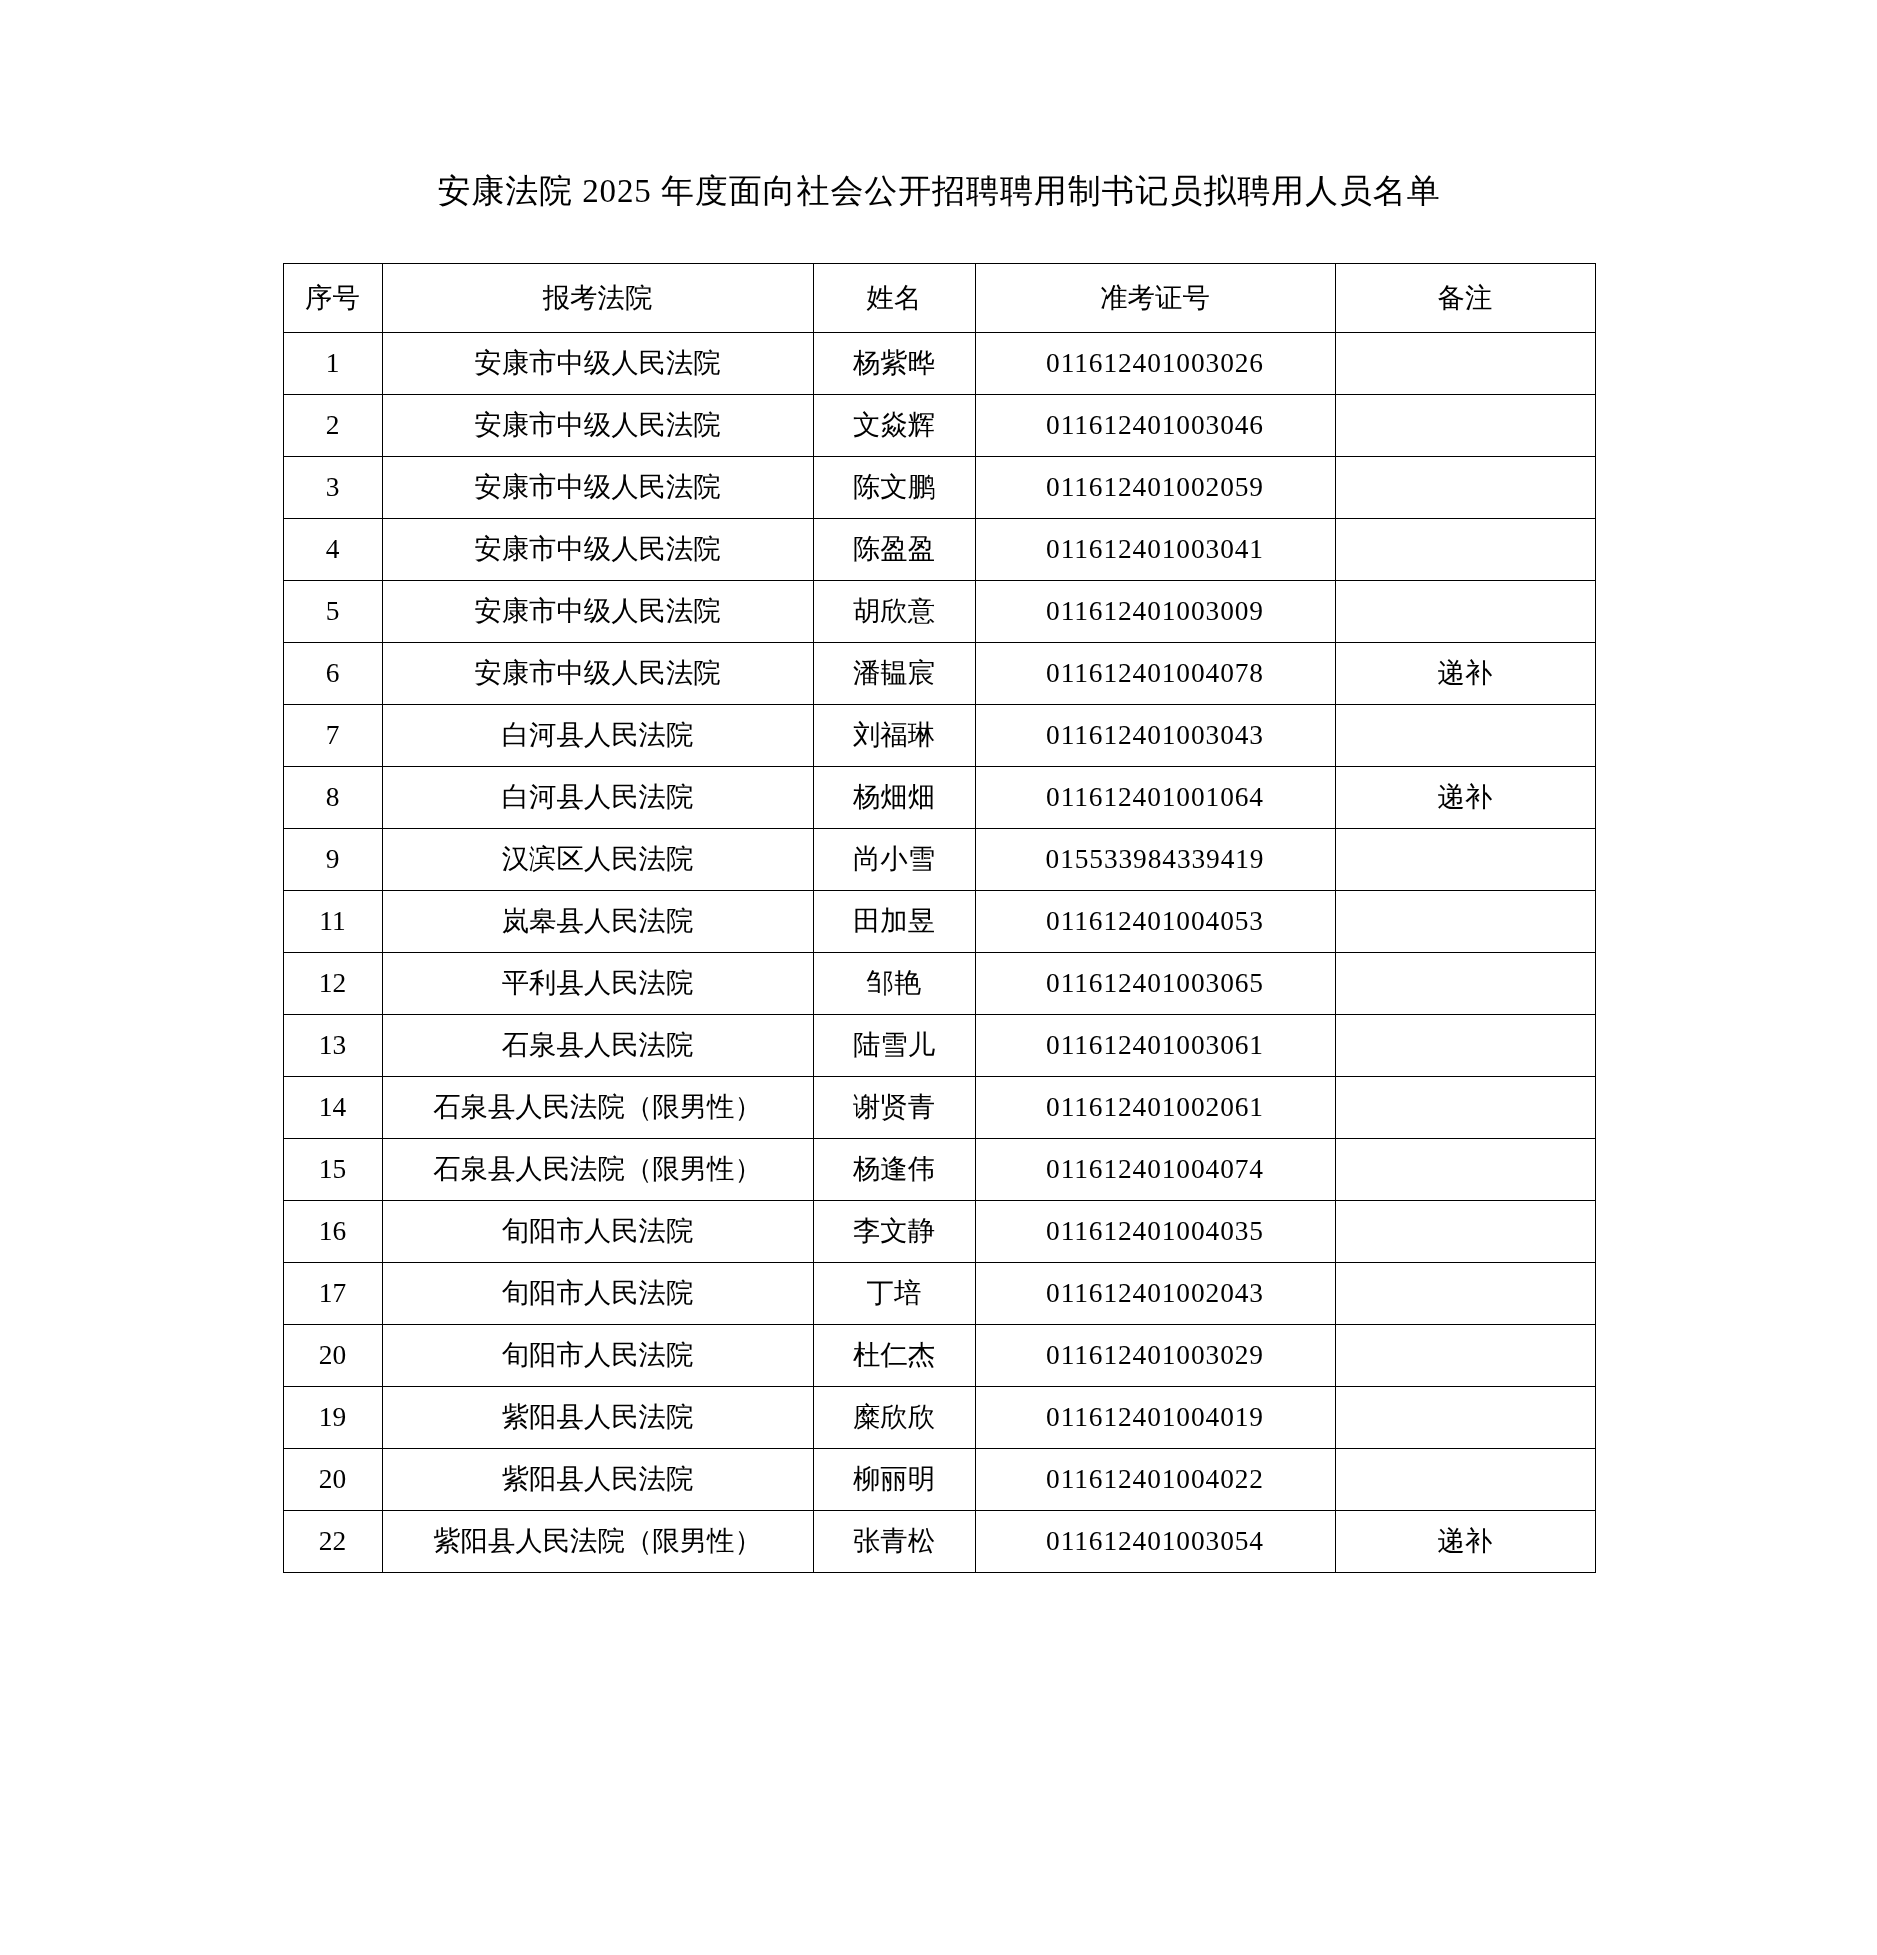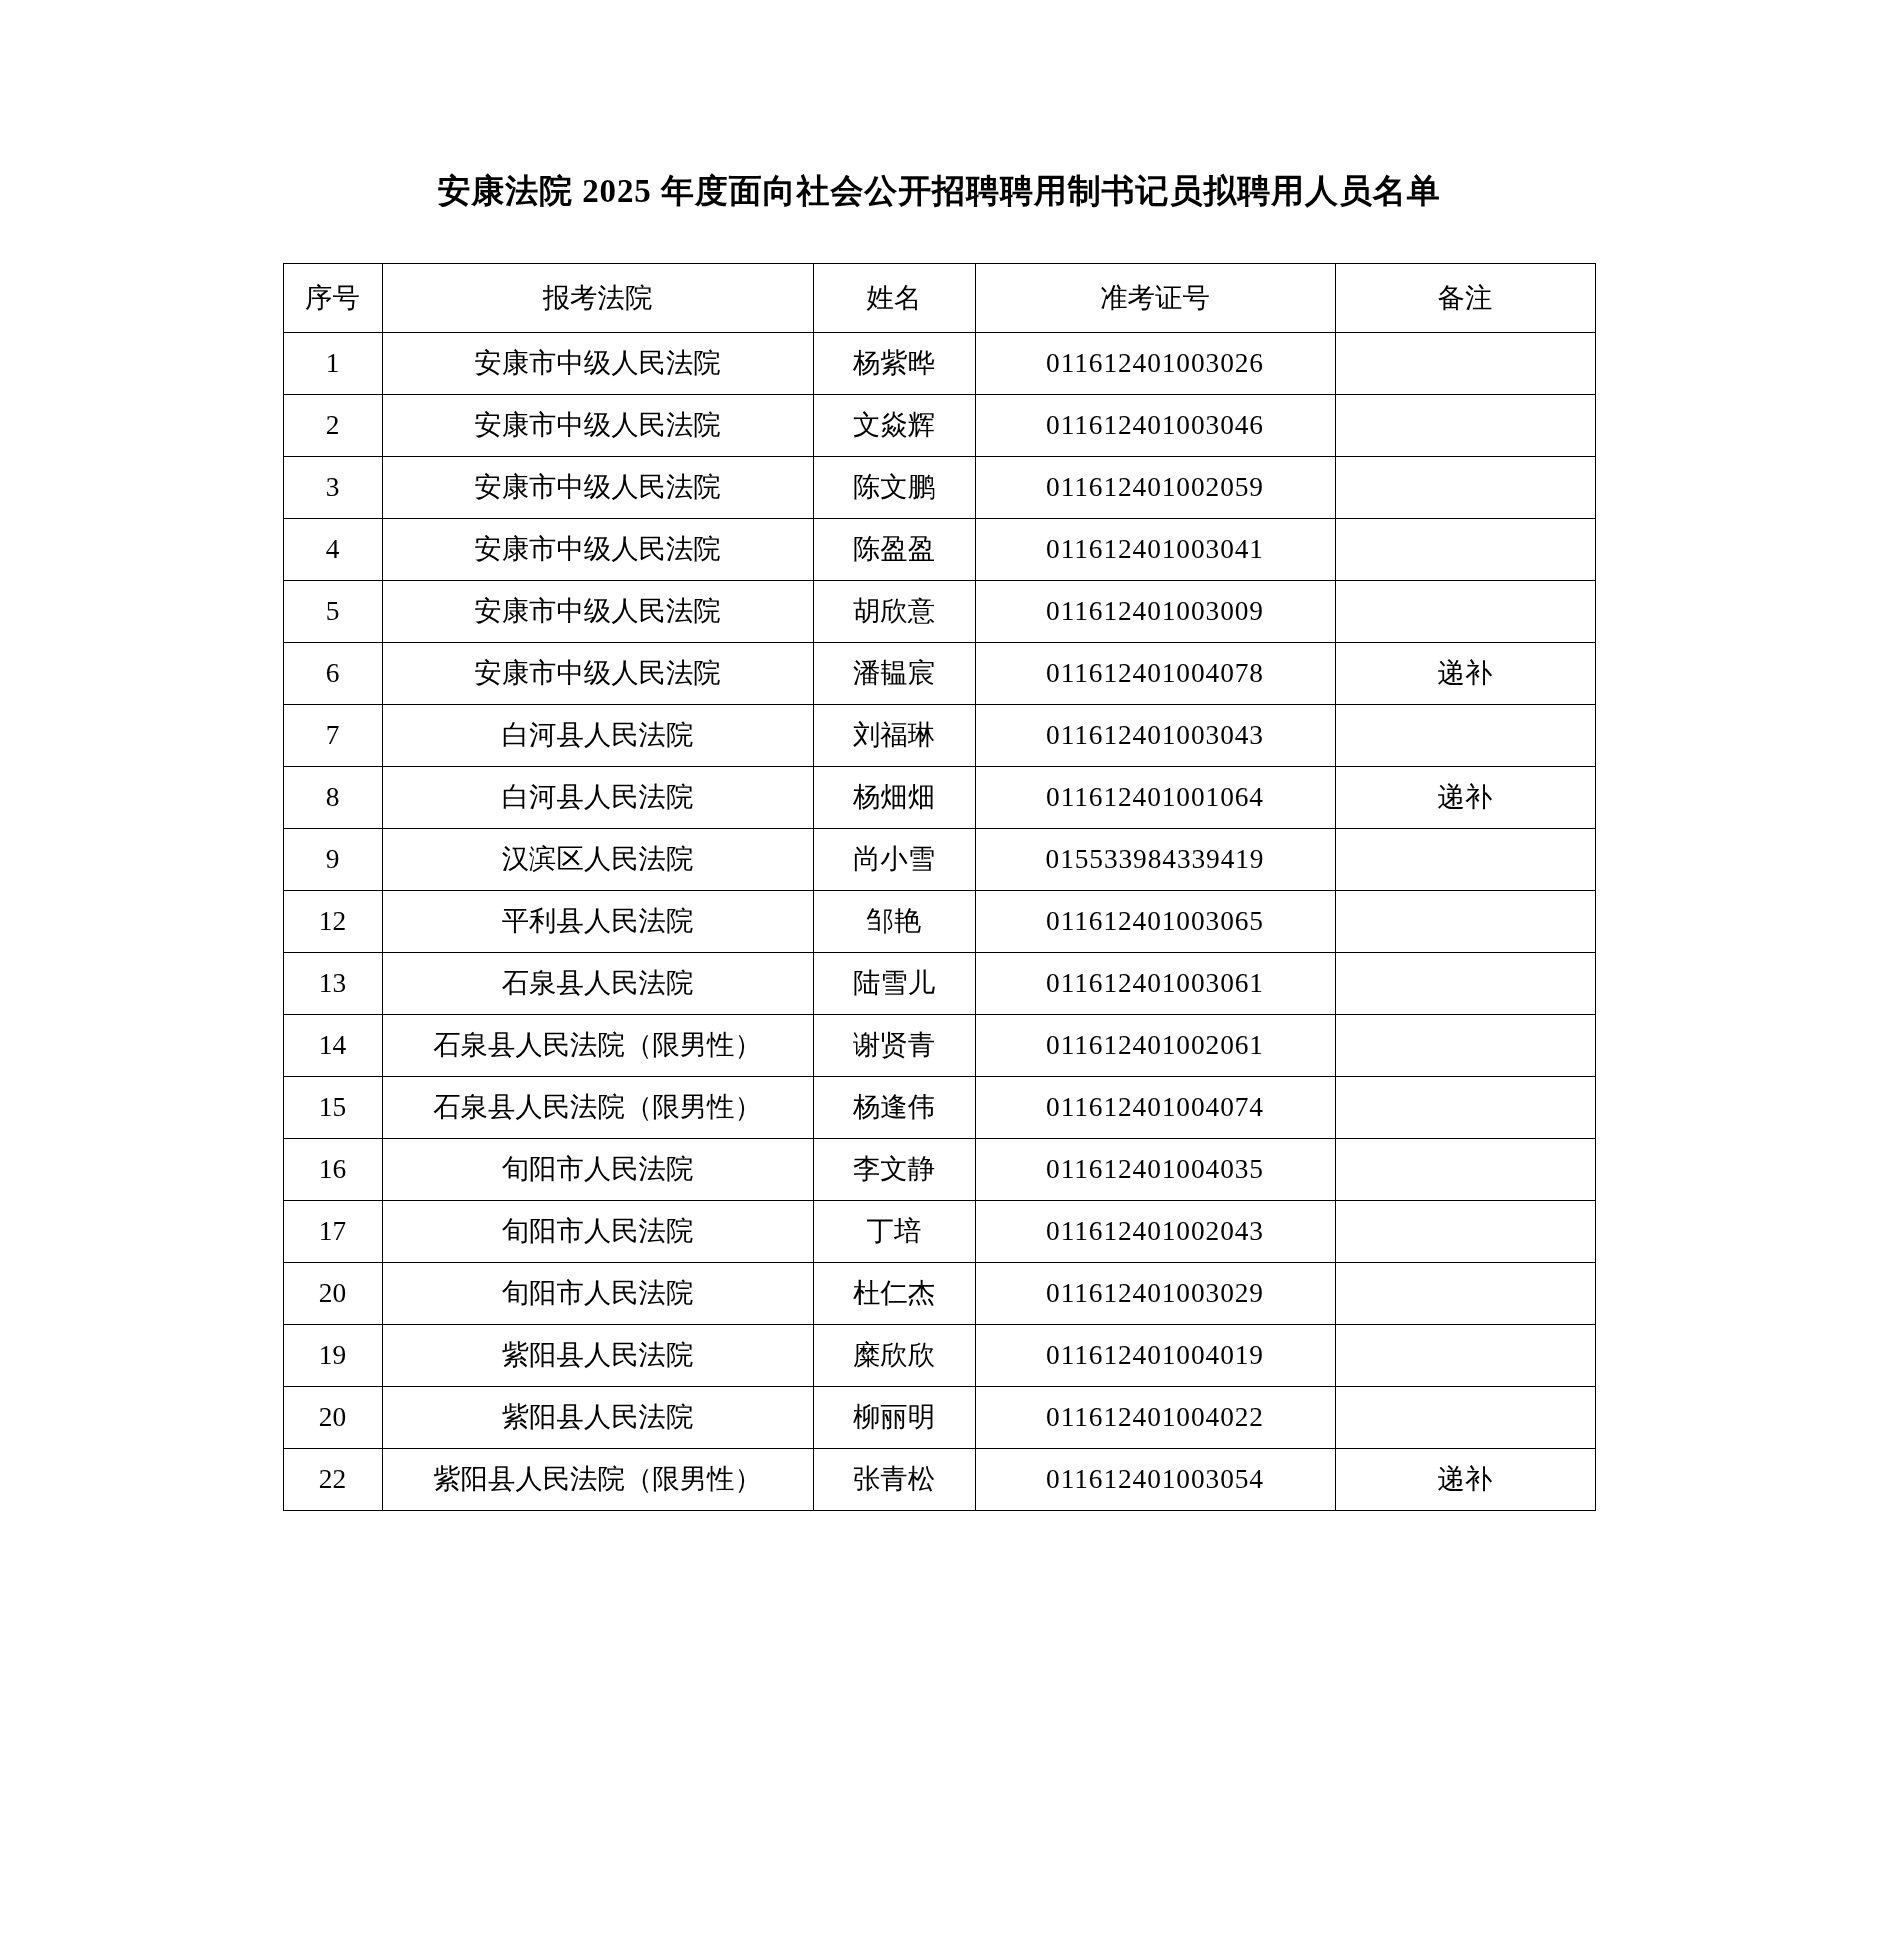--- a/index.html
+++ b/index.html
@@ -14,21 +14,21 @@
     width: 1878px;
     height: 1955px;
     background: #ffffff;
     overflow: hidden;
   }
   .doc-title {
     margin: 0;
     padding-top: 172px;
     text-align: center;
     font-size: 33px;
-    font-weight: bold;
+    font-weight: normal;
     letter-spacing: 0.9px;
     line-height: 1.2;
   }
   table.hire-table {
     border-collapse: collapse;
     table-layout: fixed;
     width: 1312px;
     margin: 51px auto 4px auto;
   }
   table.hire-table col.c1 { width: 99px; }
@@ -148,20 +148,27 @@
 
   <tr>
     <td class="cell-index">9</td>
     <td class="cell-court">汉滨区人民法院</td>
     <td class="cell-name">尚小雪</td>
     <td class="cell-ticket">015533984339419</td>
     <td class="cell-remark"></td>
   </tr>
 
 
+  <tr>
+    <td class="cell-index">11</td>
+    <td class="cell-court">岚皋县人民法院</td>
+    <td class="cell-name">田加昱</td>
+    <td class="cell-ticket">011612401004053</td>
+    <td class="cell-remark"></td>
+  </tr>
 
   <tr>
     <td class="cell-index">12</td>
     <td class="cell-court">平利县人民法院</td>
     <td class="cell-name">邹艳</td>
     <td class="cell-ticket">011612401003065</td>
     <td class="cell-remark"></td>
   </tr>
 
   <tr>

